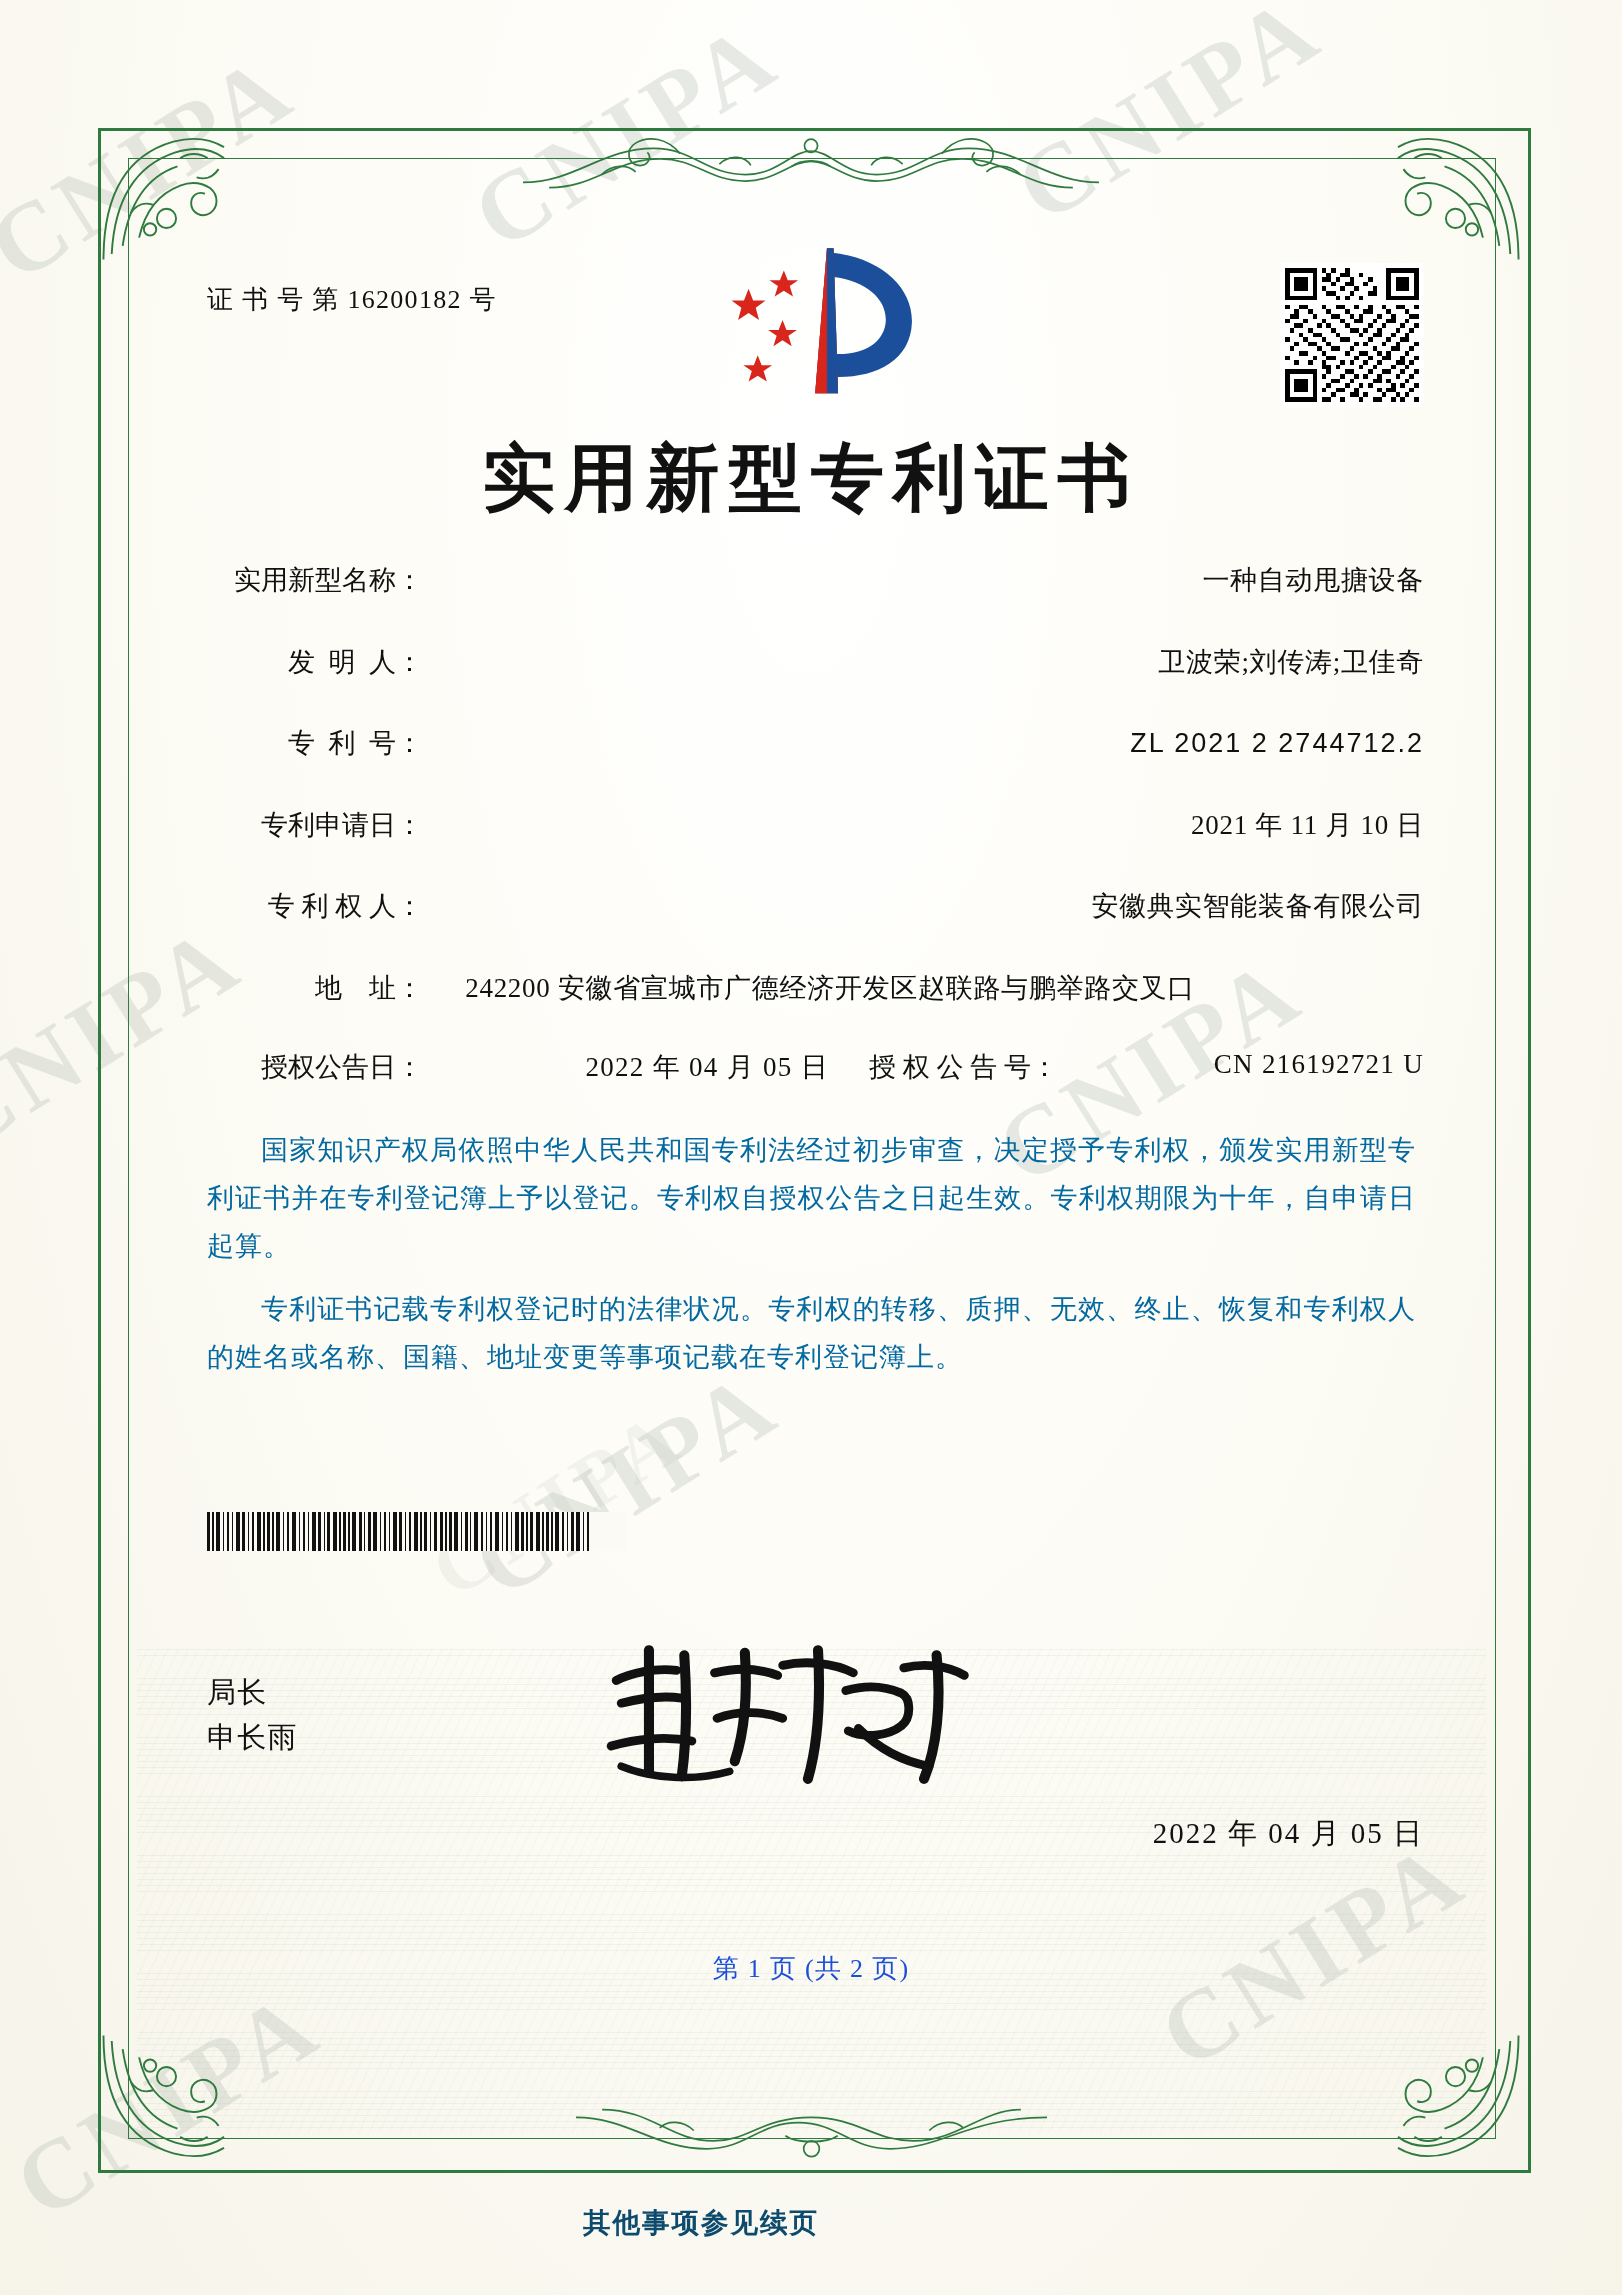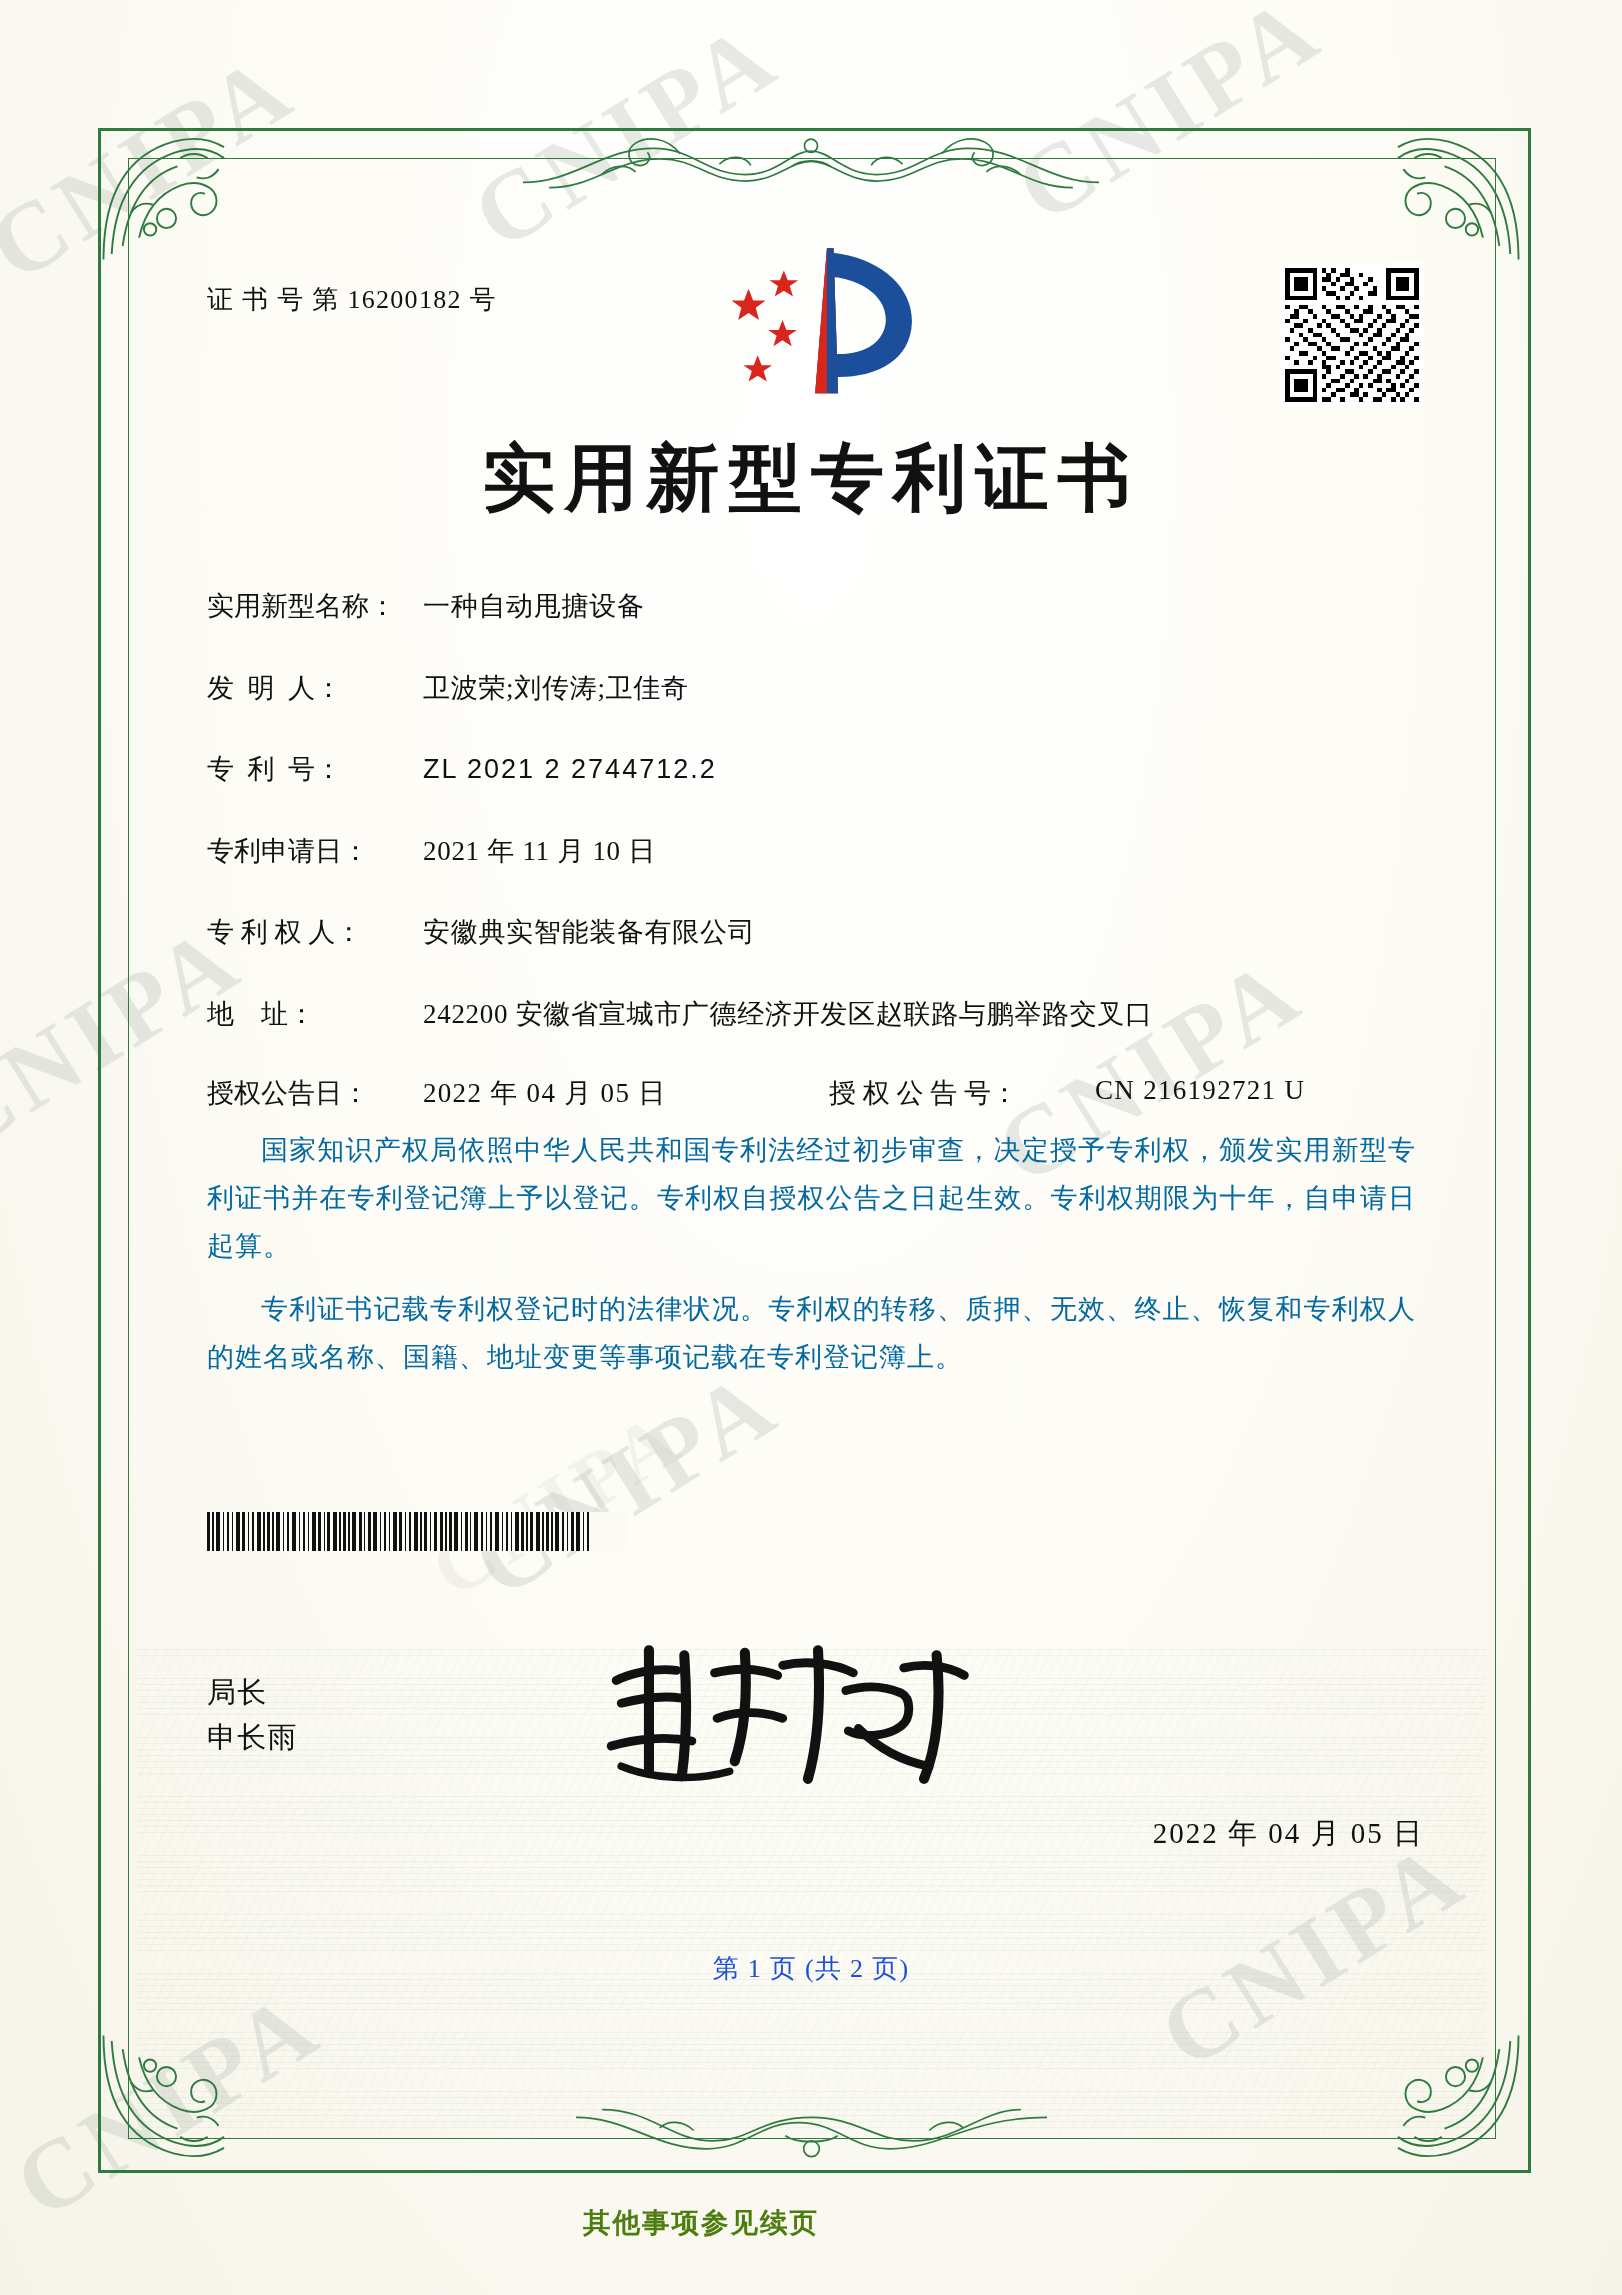--- a/index.html
+++ b/index.html
@@ -163,22 +163,23 @@
     font-size: 73px;
     font-weight: 700;
     letter-spacing: 9.2px;
     color: #111;
     font-family: "DejaVu Serif", "Liberation Serif", serif;
   }
 
   .fields {
     position: absolute;
     left: 79px;
-    top: 428px;
+    top: 402px;
     width: 1217px;
+    text-align: right;
   }
   .field {
     display: flex;
     align-items: flex-start;
     margin-bottom: 41px;
     font-size: 27px;
     color: #111;
     line-height: 1.5;
   }
   .field .lbl {
@@ -276,21 +277,21 @@
   }
 
   .footer-note {
     position: absolute;
     left: 0;
     top: 2205px;
     width: 1402px;
     text-align: center;
     font-size: 27.5px;
     letter-spacing: 2px;
-    color: #4d7c0f;
+    color: #0c4a6e;
     font-weight: 600;
   }
 </style>
 </head>
 <body>
 
 <div class="page">
   <div class="paper-tint"></div>
   <div class="wave-band"></div>
 

